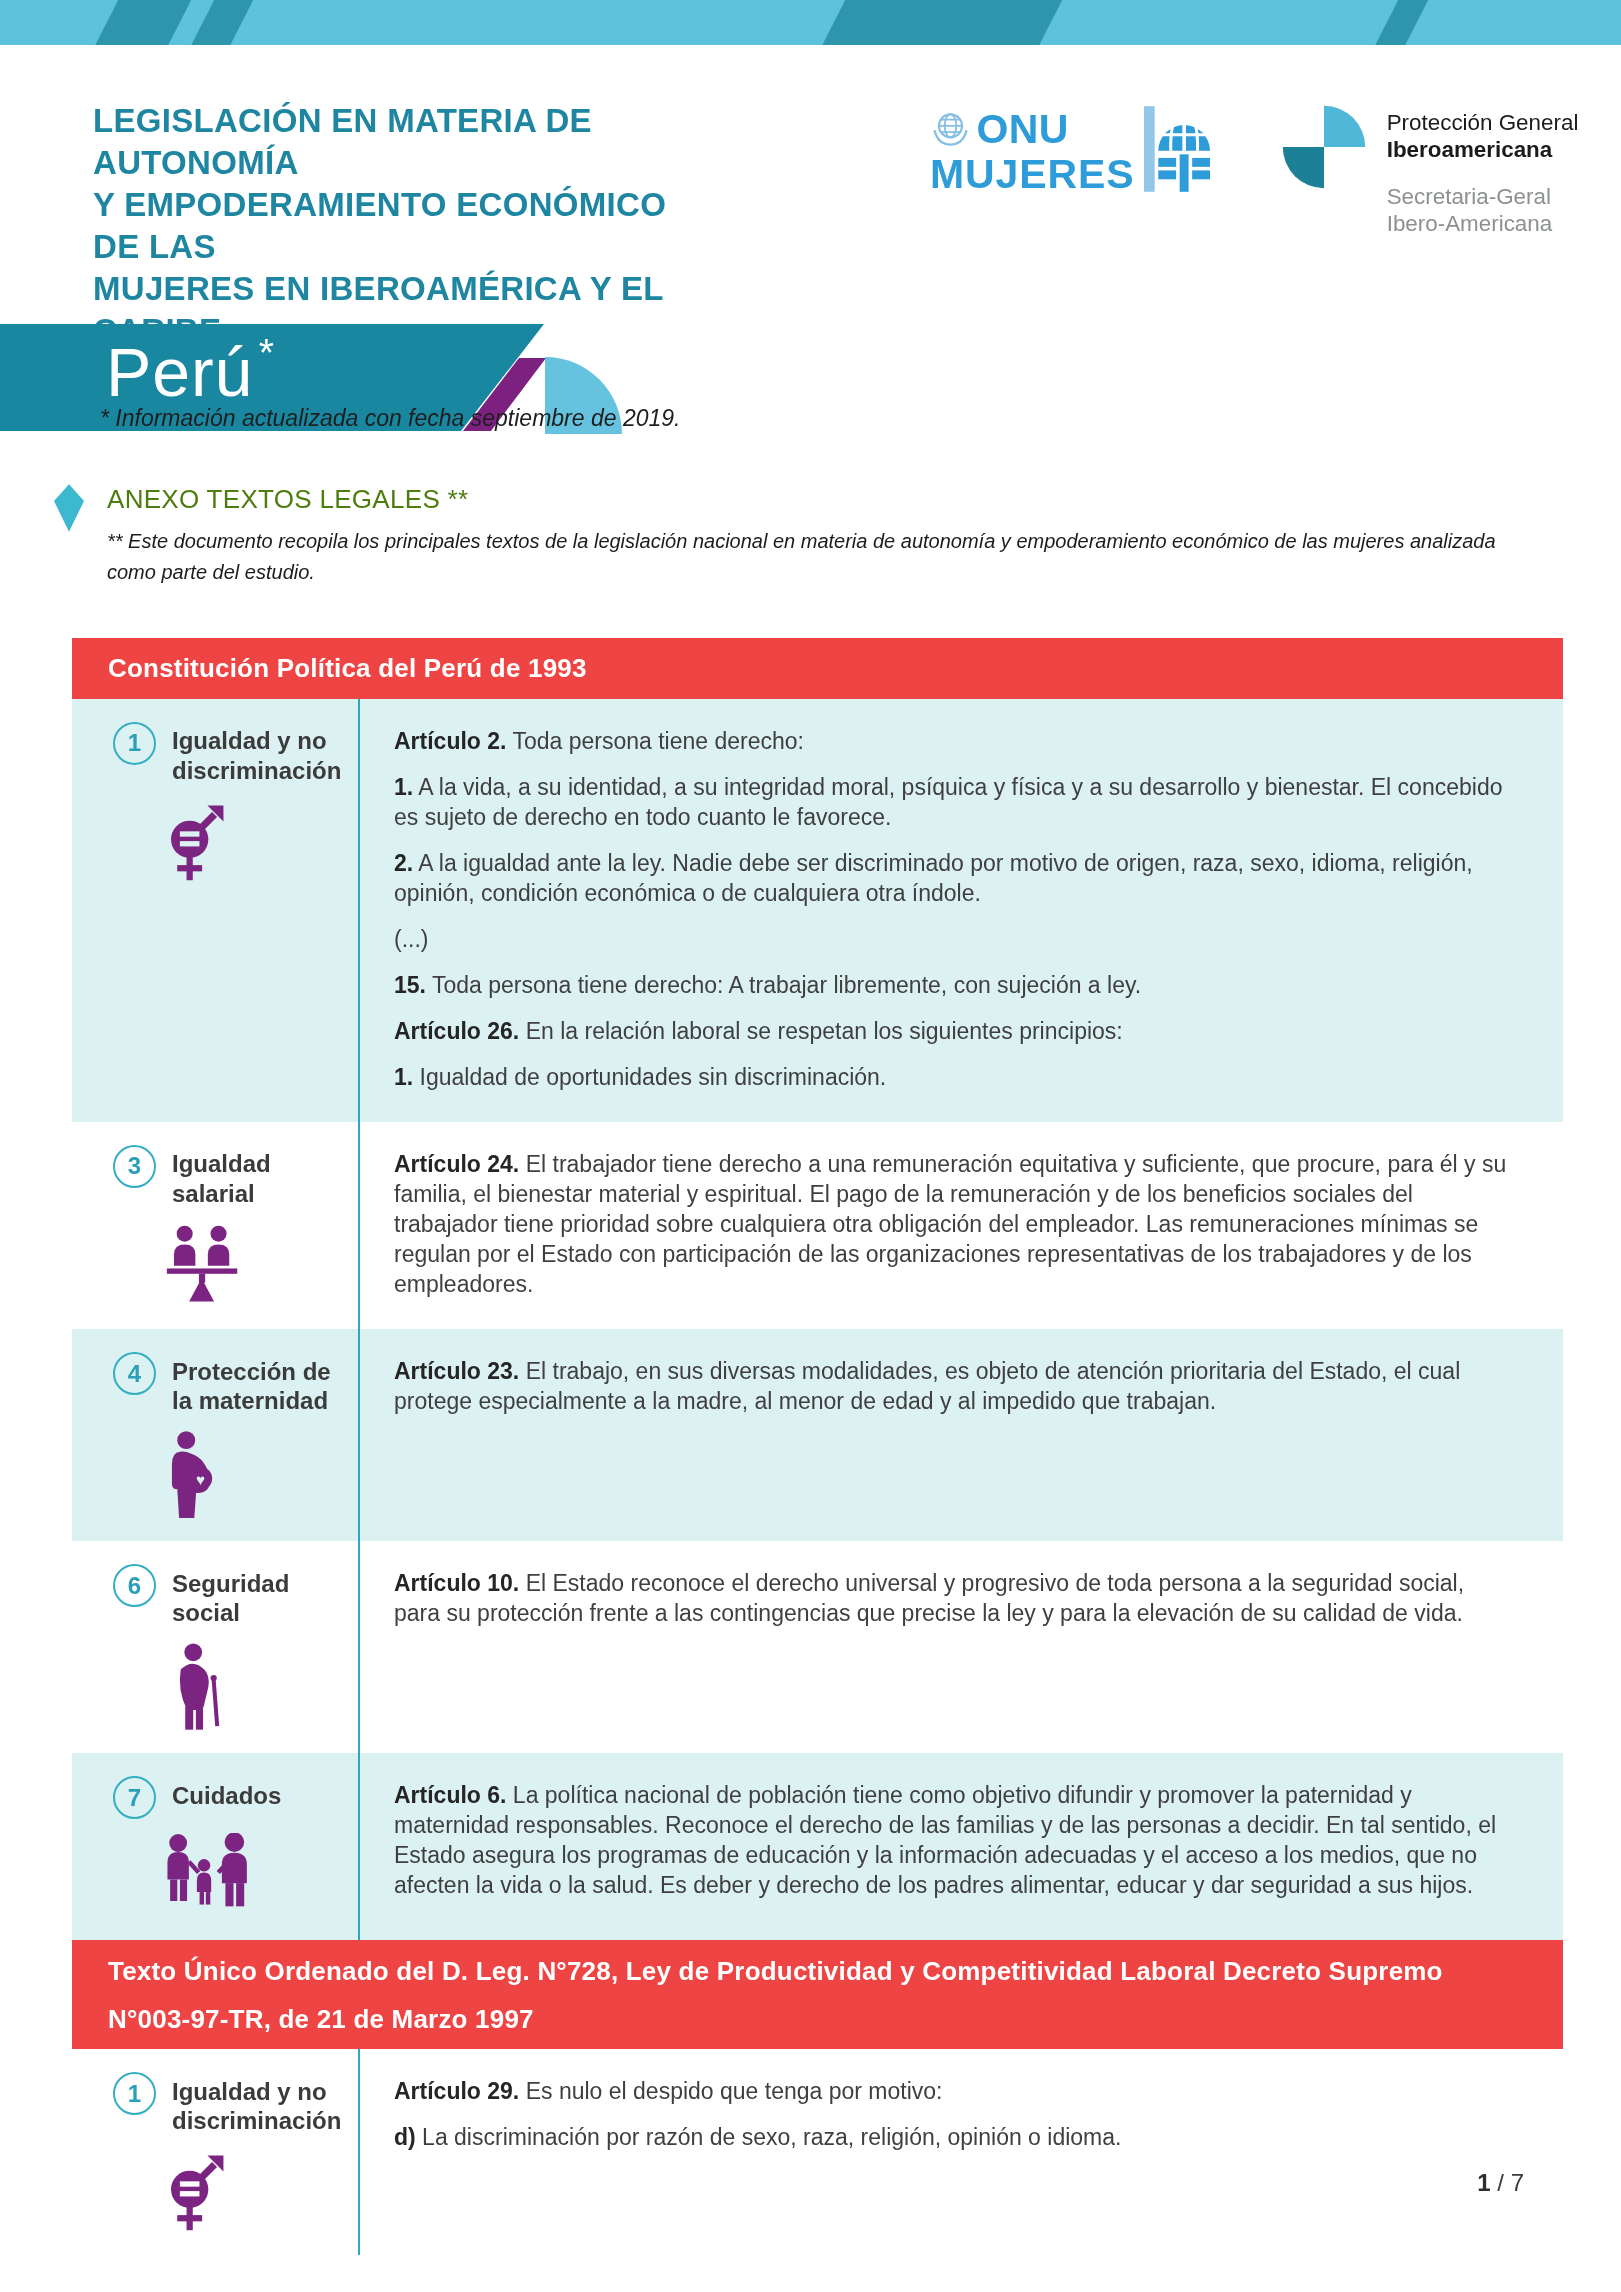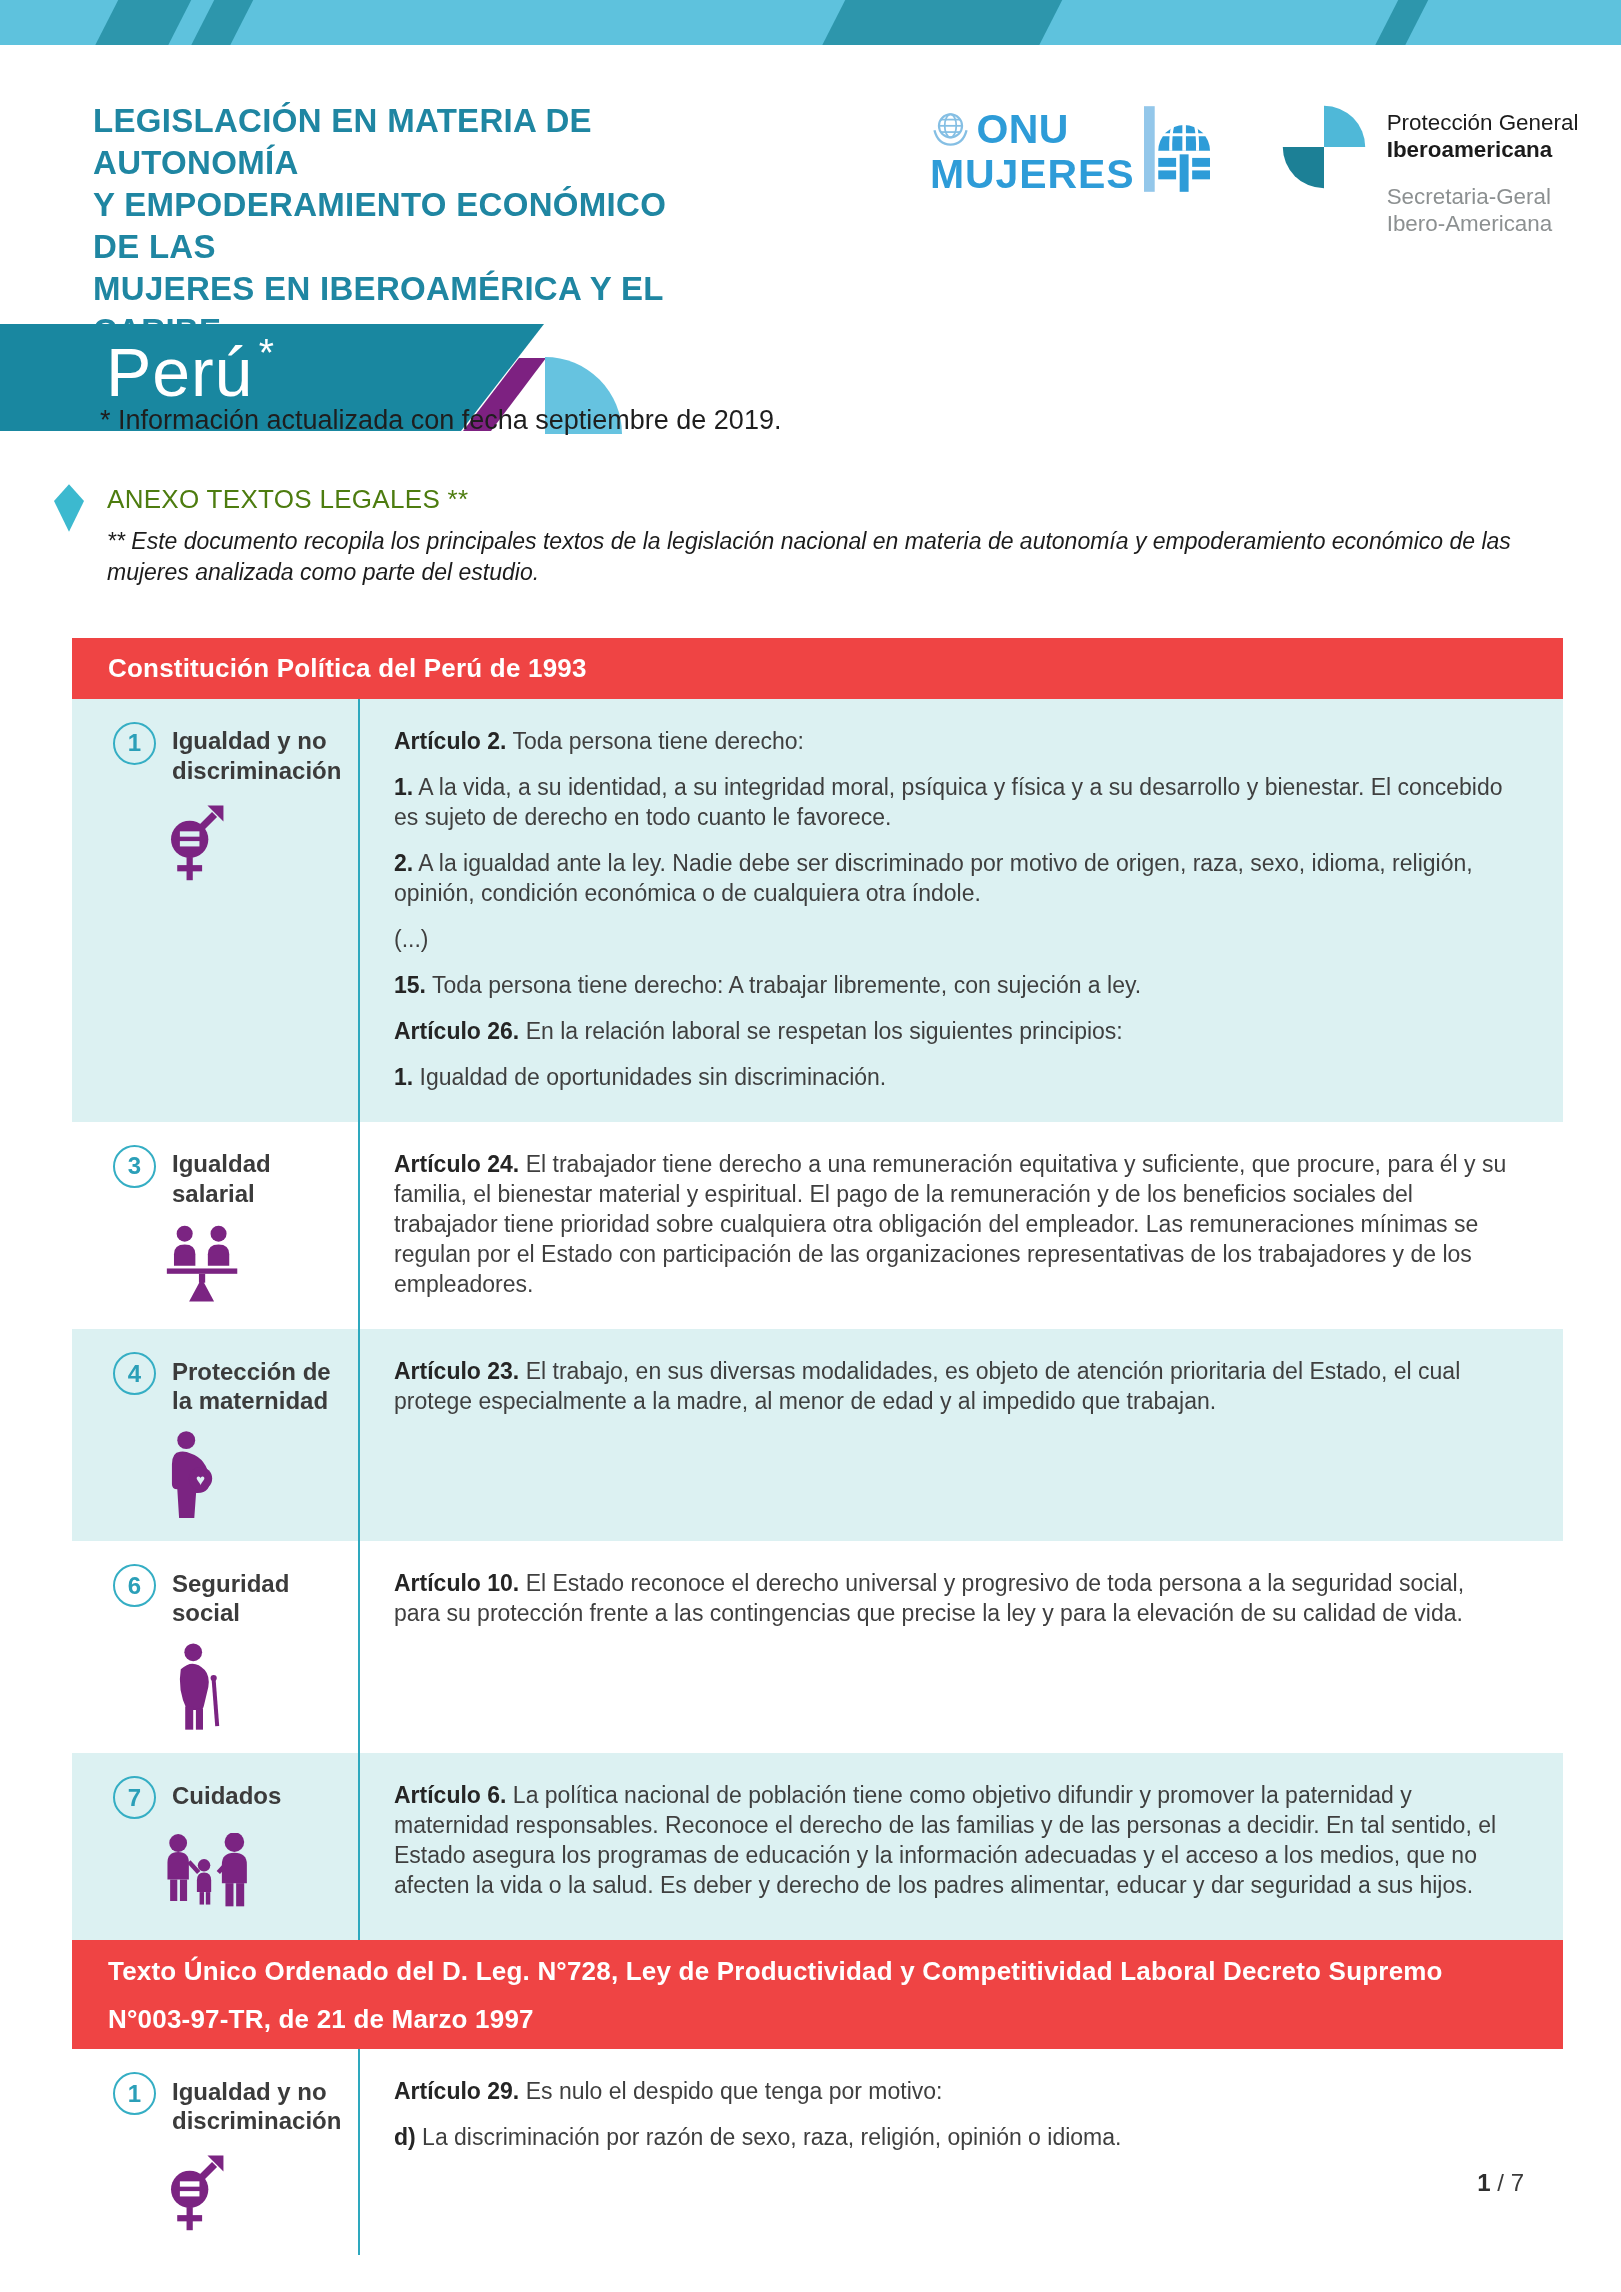--- a/index.html
+++ b/index.html
@@ -33,27 +33,27 @@
   .banner{position:absolute;left:0;top:288px;width:681px;height:112px;margin-top:36px;}
   .banner-main{position:absolute;left:0;top:0;width:544px;height:107px;background:#1987A0;
                clip-path:polygon(0 0,100% 0,461px 100%,0 100%);}
   .banner-purple{position:absolute;left:463px;top:34px;width:83px;height:73px;background:#7D2181;
                  clip-path:polygon(56px 0,83px 0,28px 73px,0 73px);}
   .banner-quarter{position:absolute;left:545px;top:33px;width:77px;height:77px;background:#66C3E0;
                   border-radius:0 100% 0 0;}
   .banner-country{position:absolute;left:106px;top:7.2px;color:#ffffff;font-size:68px;font-weight:300;letter-spacing:0.9px;}
   .banner-ast{font-size:39px;vertical-align:30px;margin-left:5.4px;}
 
-  .footnote{position:absolute;left:100px;top:405px;font-size:27px;color:#1E1E1E;}
+  .footnote{position:absolute;left:100px;top:405px;font-size:23px;font-style:italic;color:#1E1E1E;}
 
   
   .annex{position:absolute;left:54px;top:484px;right:58px;display:flex;align-items:flex-start;}
   .annex-body{margin-left:23px;}
   .annex-title{font-size:26px;font-weight:400;color:#4d7c0f;letter-spacing:0.3px;}
-  .annex-desc{margin-top:10.7px;font-size:23px;font-style:italic;color:#1C1C1C;line-height:31px;max-width:1406px;}
+  .annex-desc{margin-top:10.7px;font-size:20px;font-style:italic;color:#1C1C1C;line-height:31px;max-width:1406px;}
 
   
   .tables{position:absolute;left:72px;top:638px;width:1491px;}
   .tbl-header{background:#ef4444;color:#ffffff;font-size:26px;font-weight:700;
               padding:6.3px 36px;line-height:48px;letter-spacing:0.2px;}
   .row{display:flex;min-height:158px;}
   .row.teal{background:#DCF1F2;}
   .row.white{background:#ffffff;}
   .cell-left{flex:0 0 288px;border-right:2.7px solid #2EA8BE;padding:23px 0 18px 41px;box-sizing:border-box;}
   .label-line{display:flex;}

